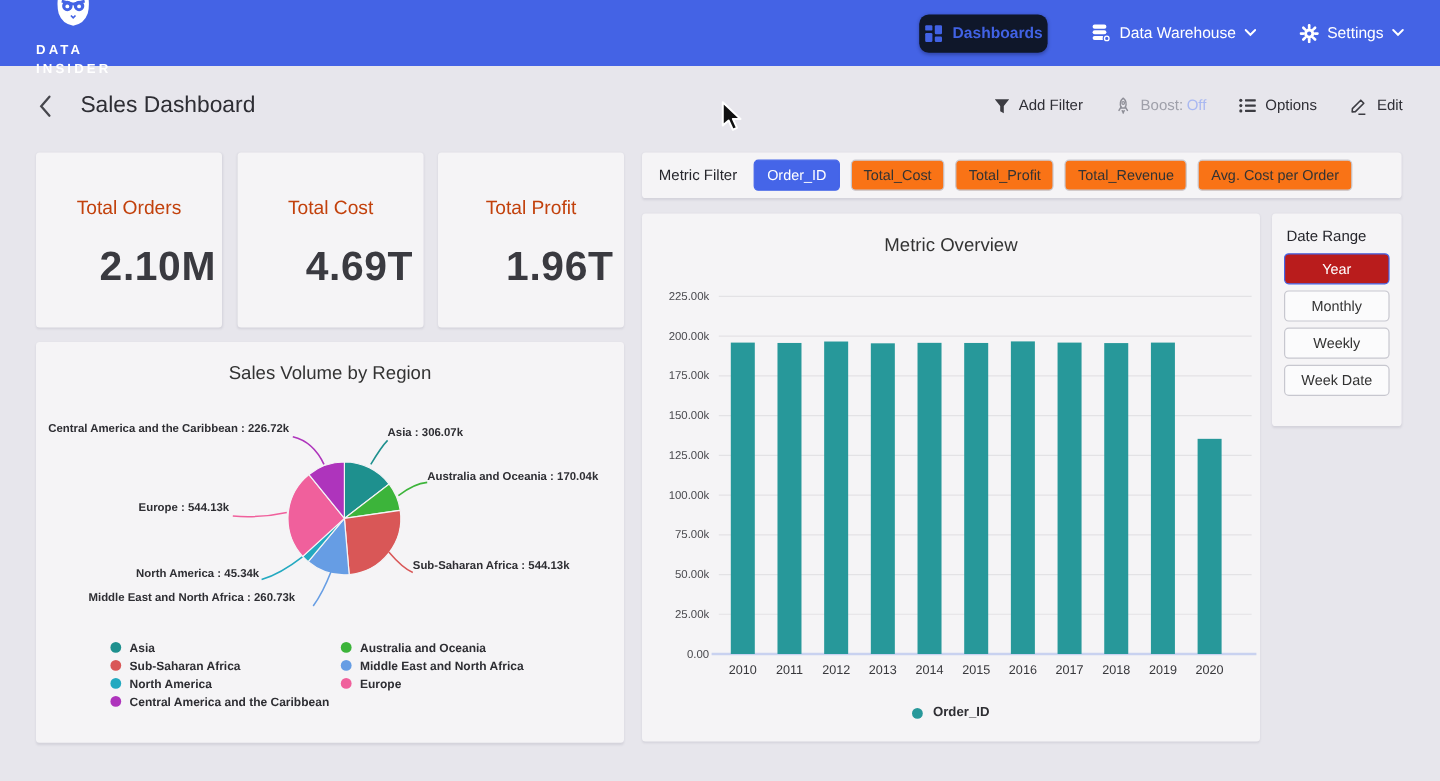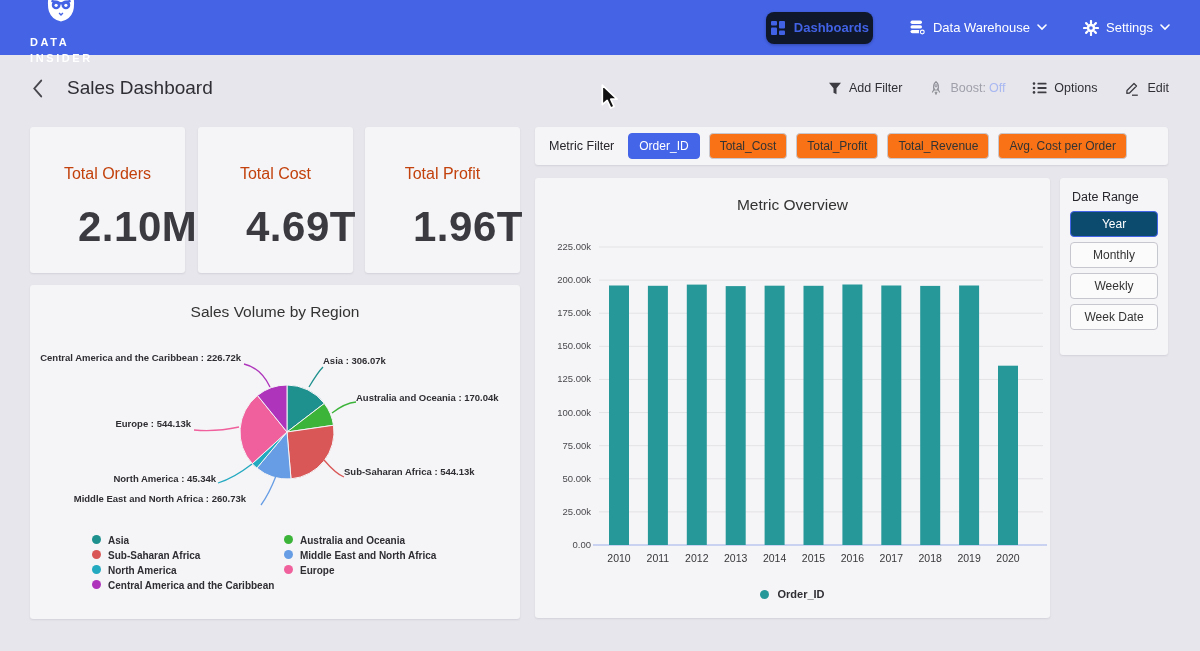--- a/index.html
+++ b/index.html
@@ -23,21 +23,21 @@
   .toolbar-title{font-size:19px;color:#2e2e34;font-weight:500;margin-left:23px;}
   .toolbar-actions{margin-left:auto;display:flex;align-items:center;gap:27px;}
   .action{display:flex;align-items:center;gap:7px;font-size:12.5px;color:#2f2f36;font-weight:500;cursor:pointer;}
   .boost-label{color:#9fa0aa;}
   .boost-off{color:#a9b8f1;}
 
   
   .card{position:absolute;background:#f5f4f6;border-radius:3px;box-shadow:0 1px 2px rgba(40,40,70,.10);}
   .kpi{width:155px;height:146px;top:127px;text-align:center;}
   .kpi-label{font-size:16px;color:#c2410c;margin-top:38px;}
-  .kpi-value{font-size:42px;font-weight:bold;color:#3a3a40;margin-top:20px;letter-spacing:.5px;padding-left:48px;}
+  .kpi-value{font-size:34px;font-weight:bold;color:#3a3a40;margin-top:20px;letter-spacing:.5px;padding-left:48px;}
 
   
   .metric-bar{left:535px;top:127px;width:633px;height:38px;display:flex;align-items:center;
               padding:0 14px;box-sizing:border-box;gap:9px;}
   .metric-label{font-size:12.5px;color:#26262c;margin-right:5px;white-space:nowrap;}
   .chip{font-size:12px;padding:5px 10px;border-radius:4px;border:1px solid #c7c7cf;background:#f97316;
         color:#333;cursor:pointer;white-space:nowrap;font-family:inherit;}
   .chip.selected{background:#4565e8;border-color:#4565e8;color:#fff;}
 
   
@@ -54,21 +54,21 @@
   .bar-card{left:535px;top:178px;width:515px;height:440px;}
   .bar-area{position:absolute;top:60px;left:0;}
   .bar-legend{position:absolute;bottom:18px;left:0;width:100%;display:flex;justify-content:center;
               align-items:center;gap:8px;font-size:11px;font-weight:bold;color:#2e2e33;}
 
   
   .dr-card{left:1060px;top:178px;width:108px;height:177px;}
   .dr-label{font-size:12.5px;color:#26262c;padding:12px 0 2px 12px;}
   .dr-btn{display:block;width:88px;height:26px;margin:5px auto 0;border-radius:4px;border:1px solid #c7c7cf;
           background:#fbfbfc;color:#333;font-size:12px;cursor:pointer;font-family:inherit;}
-  .dr-btn.selected{background:#0c4a6e;border-color:#4565e8;color:#fff;}
+  .dr-btn.selected{background:#b91c1c;border-color:#4565e8;color:#fff;}
 
   .cursor{position:absolute;left:598px;top:84px;pointer-events:none;}
 </style>
 </head>
 <body>
 
 <div class="stage">
 
   <header class="topbar">
     <div class="brand">

